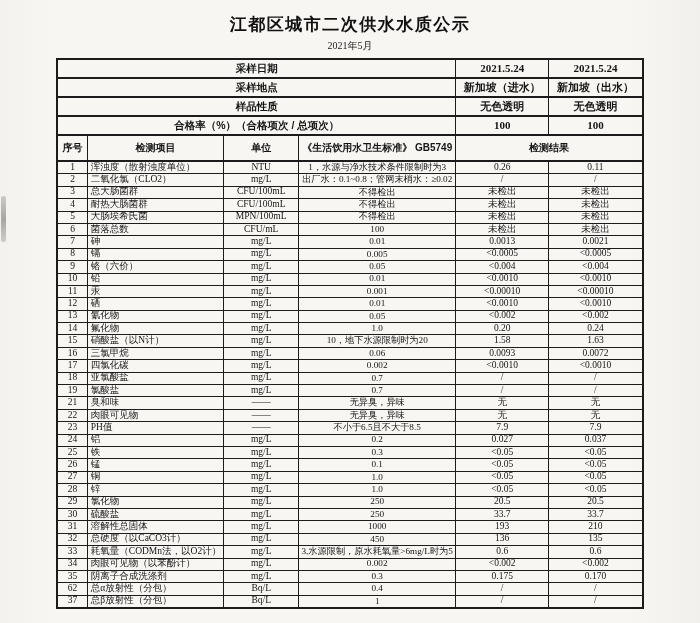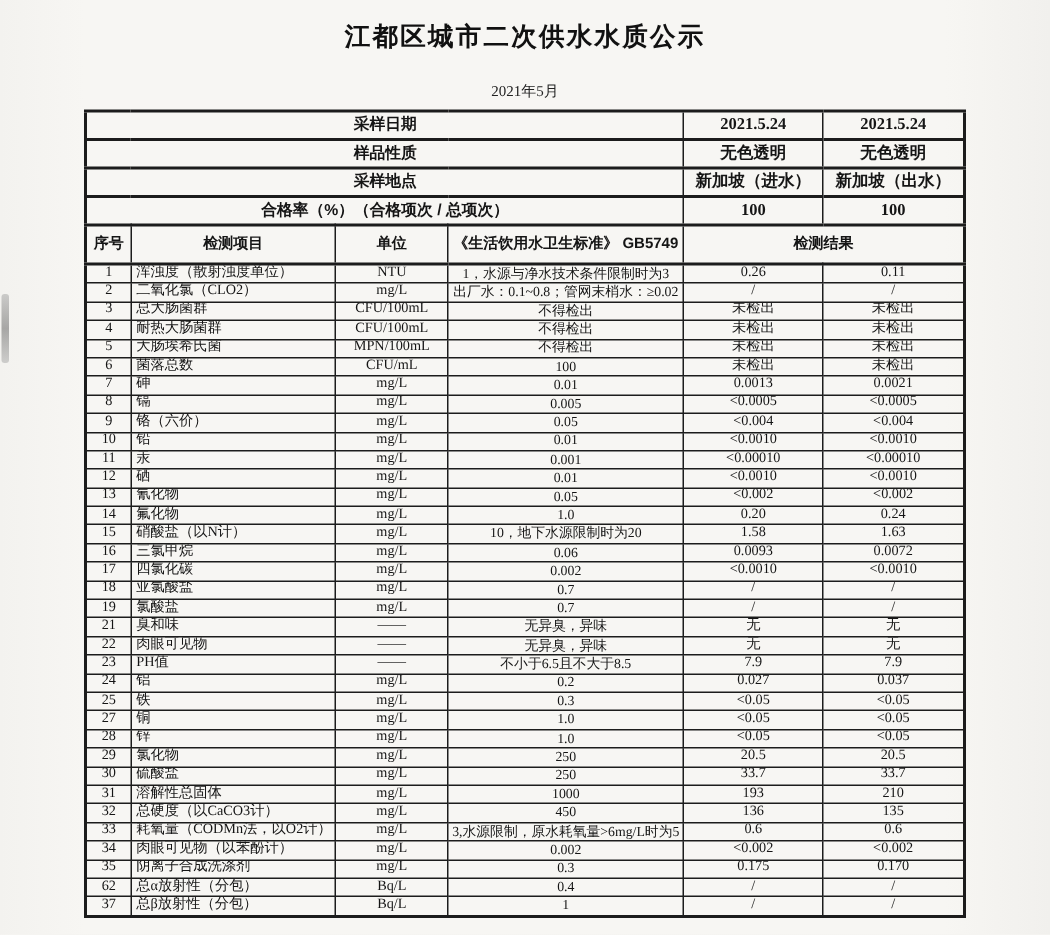--- a/index.html
+++ b/index.html
@@ -9,21 +9,21 @@
     font-family:"Liberation Serif","DejaVu Serif",serif;
     color:#151515;
     position:relative;
   }
   .sheet { position:absolute; inset:0; background:linear-gradient(90deg,#f3f2ef 0%,#f7f6f3 8%,#f7f6f3 90%,#f1f0ed 100%); }
   .title {
     text-align:center; padding-top:13px;
     font-family:Liberation Mono, monospace;
     font-weight:bold; font-size:17px; letter-spacing:1.5px; color:#111;
   }
-  .subtitle { text-align:center; font-size:10px; margin-top:18px; color:#222; }
+  .subtitle { text-align:center; font-size:10px; margin-top:3px; color:#222; }
   table.report {
     border-collapse:collapse; table-layout:fixed;
     margin:5px auto 0; border:2px solid #1c1c1c;padding-left:37px;
   }
   table.report td, table.report th {
     border:1px solid #1c1c1c; padding:0 2px;
     text-align:center; vertical-align:middle;
     overflow:hidden; white-space:nowrap; line-height:1.05;
   }
   tbody.info td {
@@ -65,28 +65,28 @@
         <col style="width:94px">
     </colgroup>
 
     <tbody class="info" id="info-body">
         <tr>
           <td colspan="4" class="i-label">采样日期</td>
           <td class="i-val">2021.5.24</td>
           <td class="i-val">2021.5.24</td>
         </tr>
         <tr>
+          <td colspan="4" class="i-label">采样地点</td>
+          <td class="i-val">新加坡（进水）</td>
+          <td class="i-val">新加坡（出水）</td>
+        </tr>
+        <tr>
           <td colspan="4" class="i-label">样品性质</td>
           <td class="i-val">无色透明</td>
           <td class="i-val">无色透明</td>
-        </tr>
-        <tr>
-          <td colspan="4" class="i-label">采样地点</td>
-          <td class="i-val">新加坡（进水）</td>
-          <td class="i-val">新加坡（出水）</td>
         </tr>
         <tr>
           <td colspan="4" class="i-label">合格率（%）（合格项次 / 总项次）</td>
           <td class="i-val">100</td>
           <td class="i-val">100</td>
         </tr>
       </tbody>
 
     <tbody class="head">
       <tr>
@@ -285,20 +285,28 @@
         </tr>
         <tr>
           <td class="c-no">25</td>
           <td class="c-item">铁</td>
           <td class="c-unit">mg/L</td>
           <td class="c-std">0.3</td>
           <td class="c-r">&lt;0.05</td>
           <td class="c-r">&lt;0.05</td>
         </tr>
         <tr>
+          <td class="c-no">26</td>
+          <td class="c-item">锰</td>
+          <td class="c-unit">mg/L</td>
+          <td class="c-std">0.1</td>
+          <td class="c-r">&lt;0.05</td>
+          <td class="c-r">&lt;0.05</td>
+        </tr>
+        <tr>
           <td class="c-no">27</td>
           <td class="c-item">铜</td>
           <td class="c-unit">mg/L</td>
           <td class="c-std">1.0</td>
           <td class="c-r">&lt;0.05</td>
           <td class="c-r">&lt;0.05</td>
         </tr>
         <tr>
           <td class="c-no">28</td>
           <td class="c-item">锌</td>

